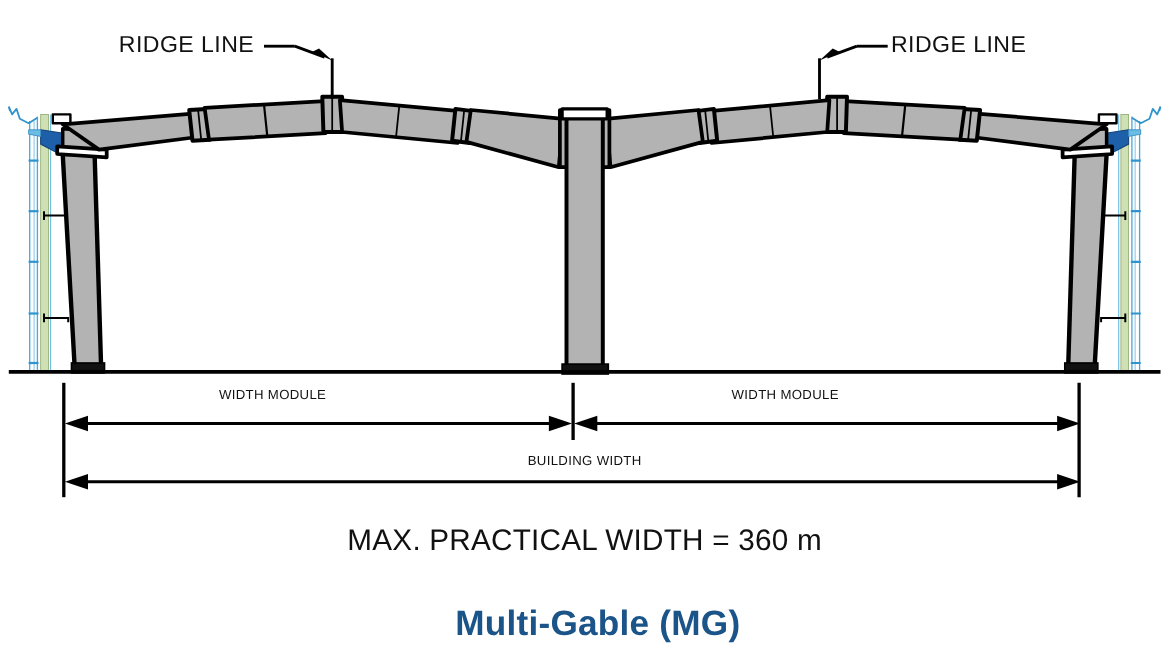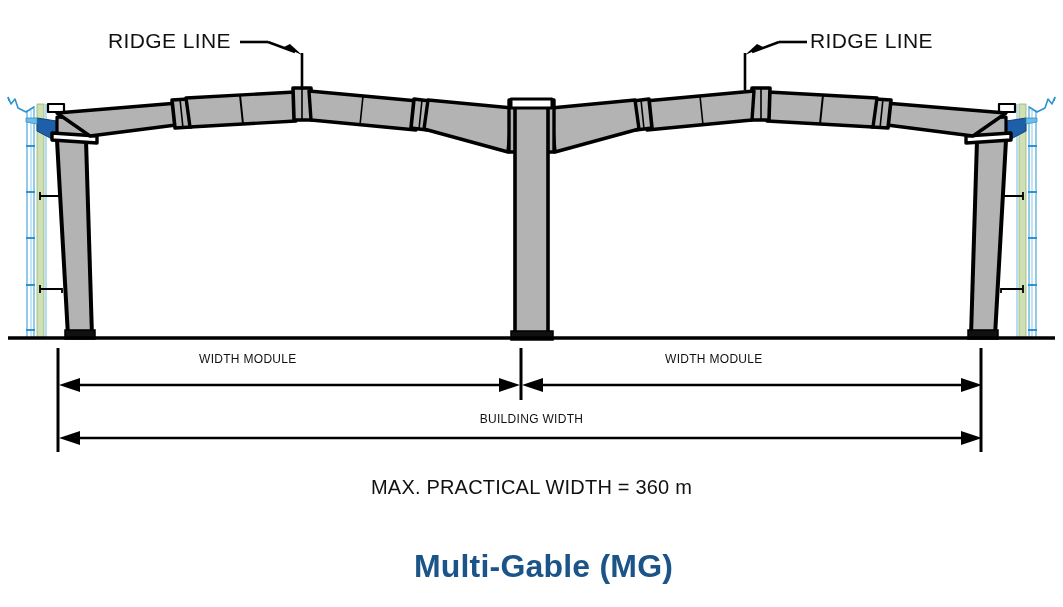--- a/index.html
+++ b/index.html
@@ -41,21 +41,21 @@
     font-size: 21px;
     font-weight: 400;
     letter-spacing: 0.4px;
   }
   .dim-label {
     font-size: 12px;
     font-weight: 400;
     letter-spacing: 0.3px;
   }
   .caption-max {
-    font-size: 20px;
+    font-size: 27px;
     font-weight: 400;
     letter-spacing: 0.2px;
   }
   .caption-title {
     font-size: 32px;
     font-weight: bold;
     letter-spacing: 0.2px;
     margin-left: 12px;
   }
   .centerline-x {

